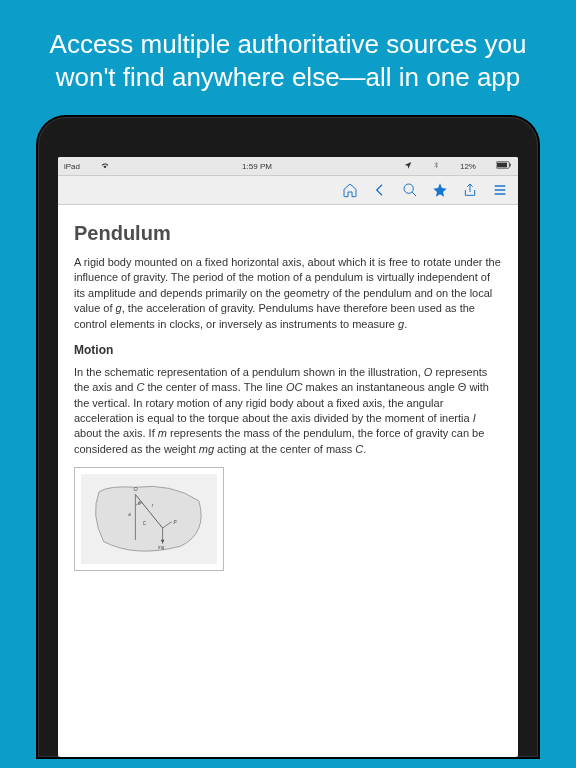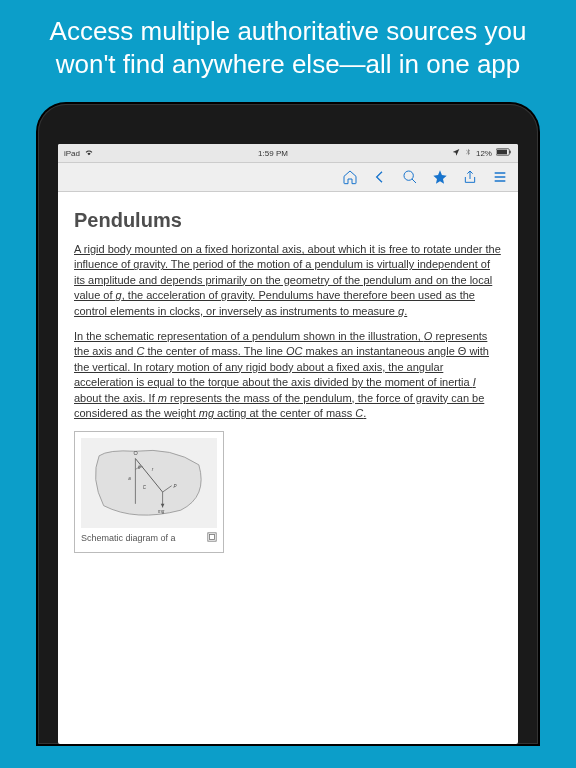--- a/index.html
+++ b/index.html
@@ -9,21 +9,21 @@
       background: #0c9ec9;
       font-family: -apple-system, Helvetica, Arial, sans-serif;
       overflow: hidden;
     }
     .promo-text {
       color: #fff;
       text-align: center;
       font-size: 26px;
       font-weight: 300;
       line-height: 1.25;
-      padding: 15px 40px 24px;
+      padding: 28px 40px 24px;
     }
     .tablet-frame {
       background: #1a1a1a;
       border-radius: 28px 28px 0 0;
       margin: 0 38px;
       padding: 40px 20px 0 20px;
       box-shadow: 0 0 0 2px #000, inset 0 0 0 1px #333;
     }
     .screen {
       background: #fff;
@@ -34,21 +34,21 @@
     .status-bar {
       background: #e8e8e8;
       display: flex;
       justify-content: space-between;
       align-items: center;
       font-size: 8px;
       padding: 3px 6px;
       color: #333;
       border-bottom: 1px solid #ccc;
     }
-    .status-left, .status-right { display: flex; align-items: center; gap: 4px; }
+    .status-left, .status-right { display: flex; align-items: center; gap: 20px; }
     .toolbar {
       background: #efefef;
       display: flex;
       justify-content: flex-end;
       align-items: center;
       gap: 14px;
       padding: 6px 10px;
       border-bottom: 1px solid #ccc;
     }
     .toolbar-icon {
@@ -65,21 +65,21 @@
       font-size: 11px;
       color: #333;
       line-height: 1.4;
     }
     .article-title {
       font-size: 20px;
       font-weight: 700;
       color: #4d4d4d;
       margin-bottom: 8px;
     }
-    .article-p { margin-bottom: 10px; text-decoration: underline; }
+    .article-p { margin-bottom: 10px; }
     .article-h2 {
       font-size: 12px;
       font-weight: 700;
       color: #333;
       margin-bottom: 6px;
     }
     .italic { font-style: italic; }
     .figure {
       border: 1px solid #bbb;
       padding: 6px;
@@ -176,26 +176,27 @@
       <div class="toolbar-icon">
         <svg viewBox="0 0 24 24" stroke="#1874cd" stroke-width="2">
             <line x1="4" y1="6" x2="20" y2="6"></line>
             <line x1="4" y1="12" x2="20" y2="12"></line>
             <line x1="4" y1="18" x2="20" y2="18"></line>
           </svg>
       </div>
     </div>
 
     <div class="content">
-      <h1 class="article-title">Pendulums</h1>
+      <h1 class="article-title">Pendulum</h1>
 
       <p class="article-p">
         <span>A rigid body mounted on a fixed horizontal axis, about which it is free to rotate under the influence of gravity. The period of the motion of a pendulum is virtually independent of its amplitude and depends primarily on the geometry of the pendulum and on the local value of </span><span class="italic">g</span><span>, the acceleration of gravity. Pendulums have therefore been used as the control elements in clocks, or inversely as instruments to measure </span><span class="italic">g</span><span>.</span>
       </p>
 
+      <h2 class="article-h2">Motion</h2>
 
       <p class="article-p">
         <span>In the schematic representation of a pendulum shown in the illustration, </span><span class="italic">O</span><span> represents the axis and </span><span class="italic">C</span><span> the center of mass. The line </span><span class="italic">OC</span><span> makes an instantaneous angle Θ with the vertical. In rotary motion of any rigid body about a fixed axis, the angular acceleration is equal to the torque about the axis divided by the moment of inertia </span><span class="italic">I</span><span> about the axis. If </span><span class="italic">m</span><span> represents the mass of the pendulum, the force of gravity can be considered as the weight </span><span class="italic">mg</span><span> acting at the center of mass </span><span class="italic">C</span><span>.</span>
       </p>
 
       <div class="figure">
         <div class="fig-img">
           <svg viewBox="0 0 150 90" width="100%" height="100%">
             <path d="M20 15 Q10 40 25 70 Q60 88 110 75 Q140 60 130 25 Q100 5 60 10 Q30 8 20 15 Z" fill="#e0e0e0" stroke="#888" stroke-width="0.8"></path>
             <line x1="60" y1="18" x2="60" y2="68" stroke="#555" stroke-width="0.8"></line>
@@ -206,26 +207,17 @@
             <text x="58" y="14" font-size="6" fill="#444">O</text>
             <text x="63" y="30" font-size="5" fill="#444" font-style="italic">θ</text>
             <text x="52" y="42" font-size="5" fill="#444" font-style="italic">a</text>
             <text x="78" y="32" font-size="5" fill="#444" font-style="italic">r</text>
             <text x="68" y="52" font-size="5" fill="#444" font-style="italic">C</text>
             <text x="102" y="50" font-size="5" fill="#444" font-style="italic">P</text>
             <text x="85" y="78" font-size="5" fill="#444" font-style="italic">mg</text>
             <polygon points="90,72 88,68 92,68" fill="#555"></polygon>
           </svg>
         </div>
-        <div class="fig-caption">
-          <span>Schematic diagram of a</span>
-          <span class="expand-icon">
-            <svg viewBox="0 0 12 12" width="10" height="10" fill="none" stroke="#777" stroke-width="1">
-                <rect x="1" y="1" width="10" height="10"></rect>
-                <rect x="3" y="3" width="6" height="6"></rect>
-              </svg>
-          </span>
-        </div>
       </div>
     </div>
 
   </div>
 </div>
 
 </body></html>

